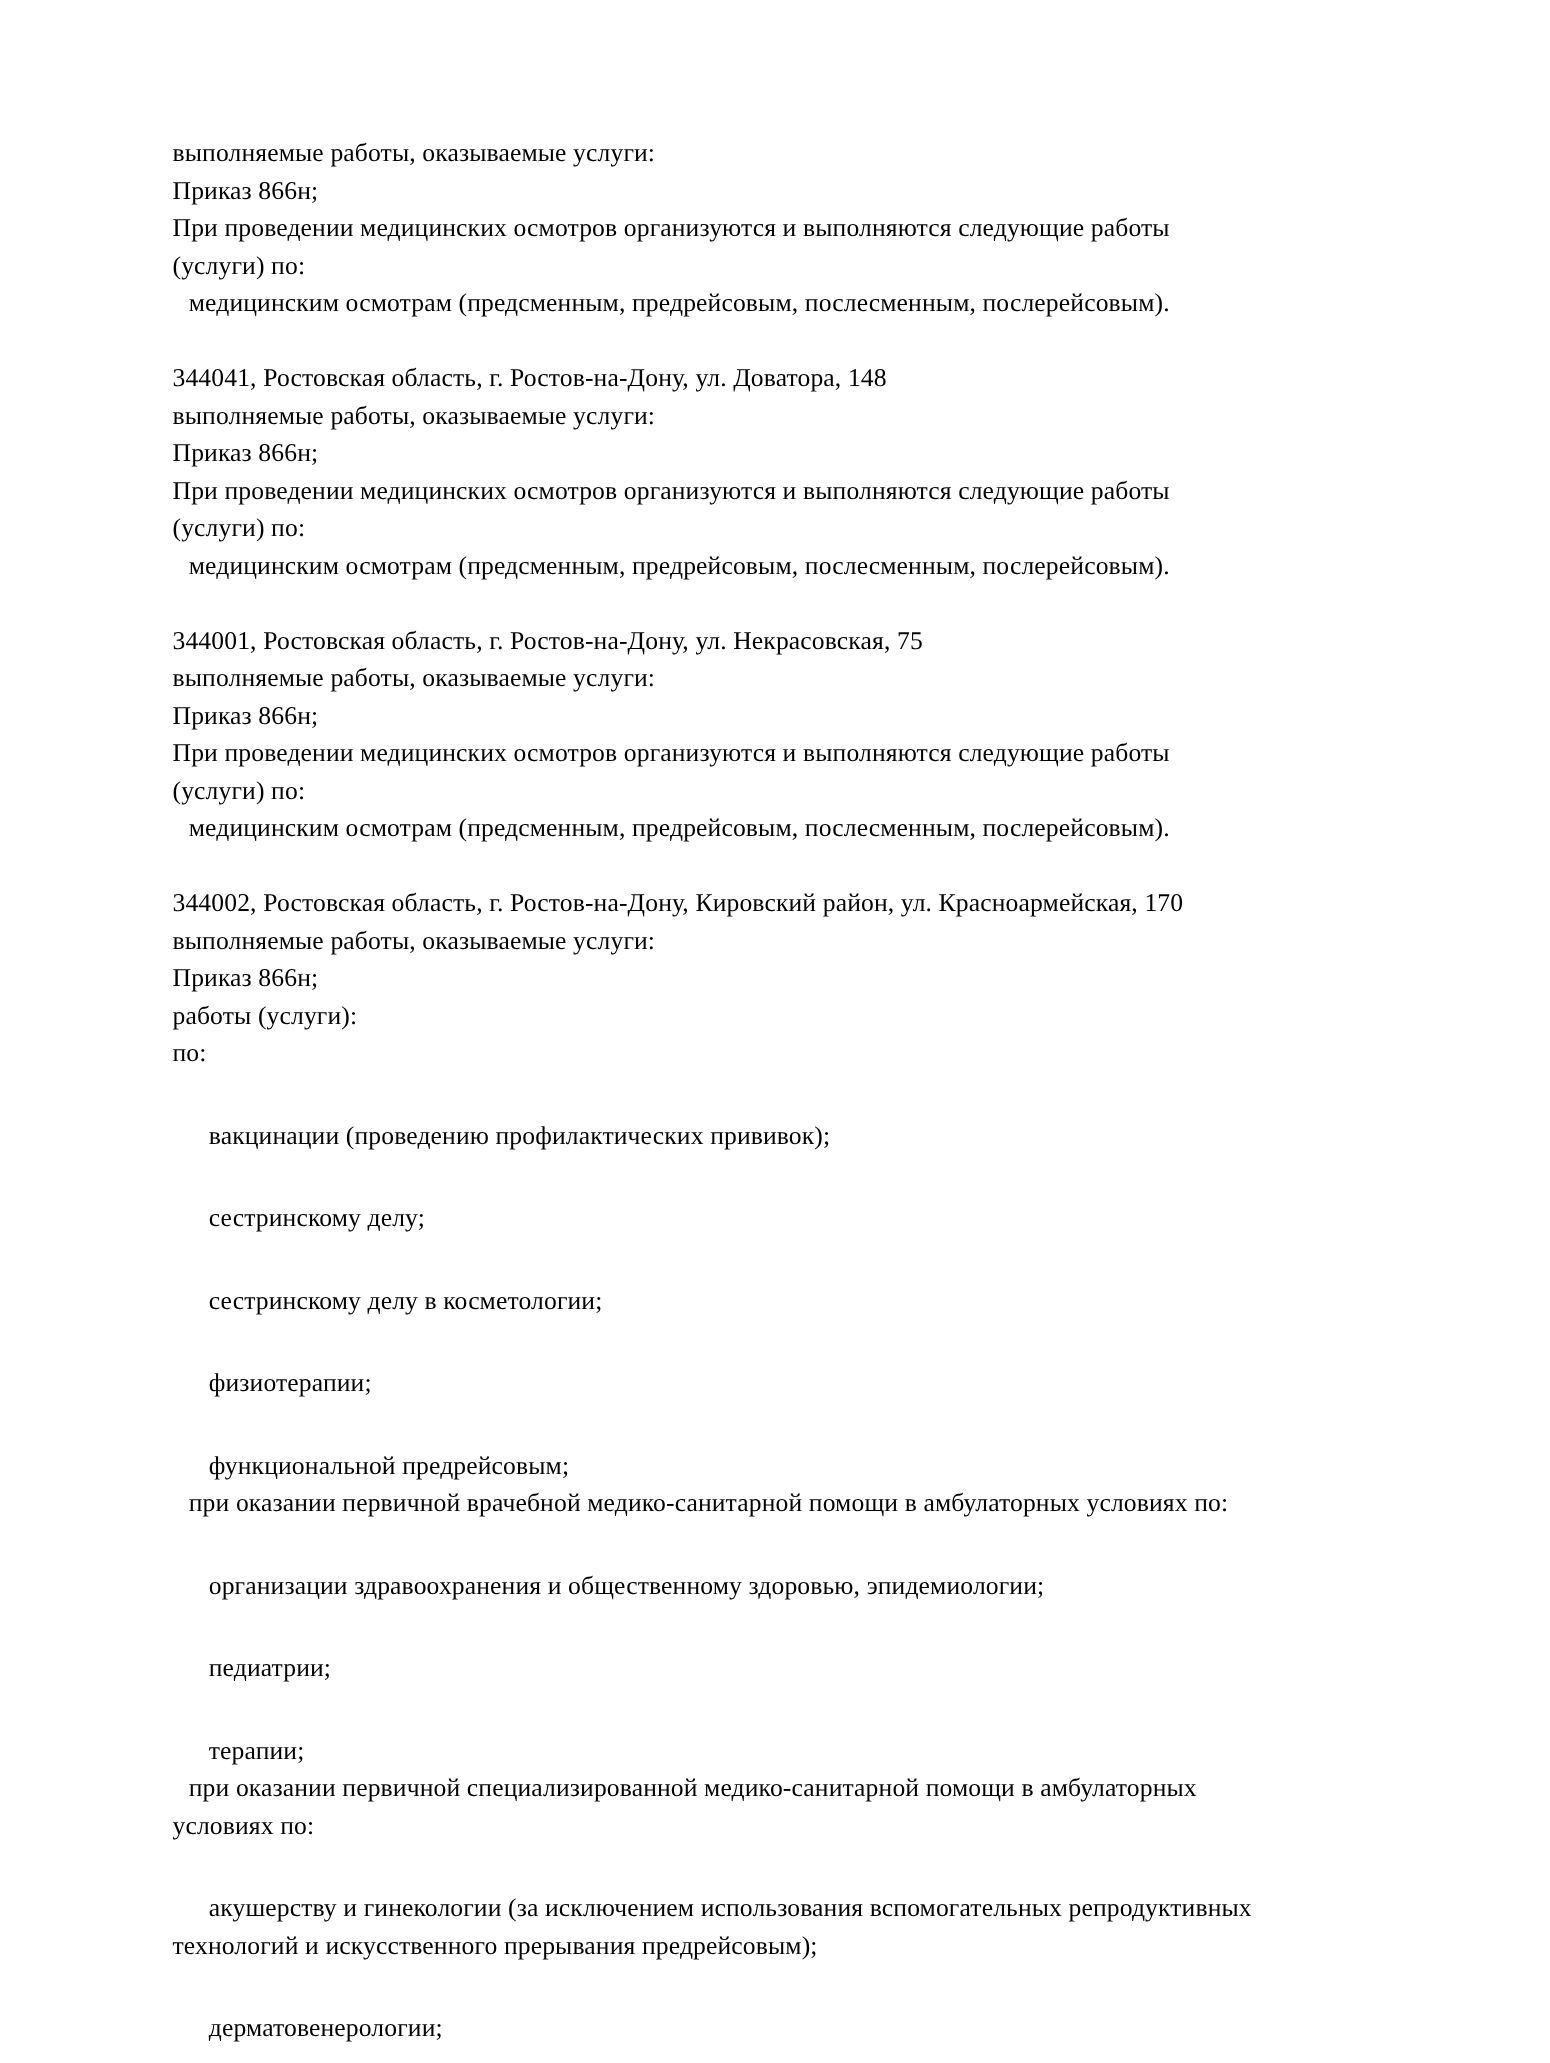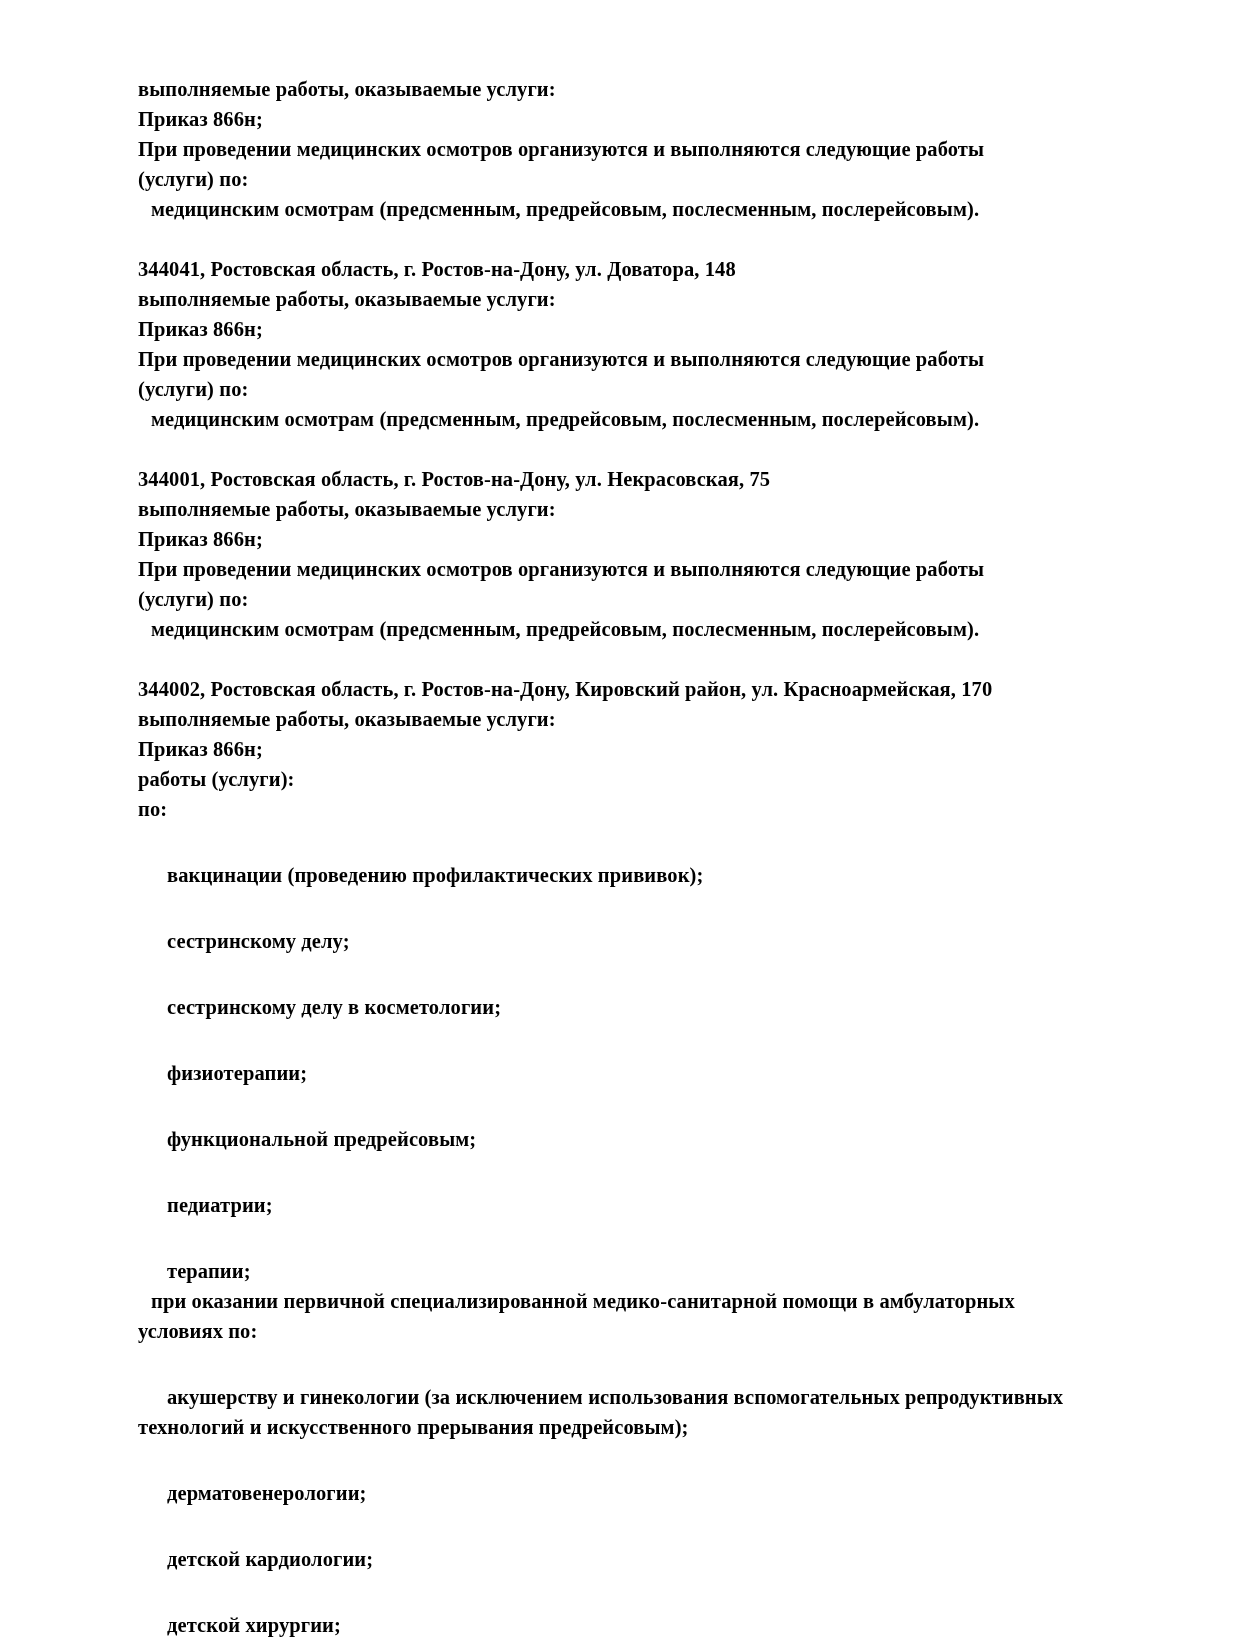--- a/index.html
+++ b/index.html
@@ -11,24 +11,23 @@
     width: 1240px;
     height: 1650px;
     overflow: hidden;
     font-family: "Liberation Serif", "DejaVu Serif", serif;
   }
   .page {
     position: relative;
     width: 1240px;
     height: 1425px;
     box-sizing: border-box;
-    padding: 74px 60px 0 138px;
+    padding: 108px 60px 0 138px;
     background: #ffffff;
     color: #000000;
-    font-weight: bold;
   }
   .doc {
     font-size: 20.5px;
     line-height: 30px;
     letter-spacing: 0.1px;
   }
   .block + .block {
     margin-top: 30px; 
   }
   .line {
@@ -70,20 +69,22 @@
         <div class="line indent-0">344002, Ростовская область, г. Ростов-на-Дону, Кировский район, ул. Красноармейская, 170</div>
         <div class="line indent-0">выполняемые работы, оказываемые услуги:</div>
         <div class="line indent-0">Приказ 866н;</div>
         <div class="line indent-0">работы (услуги):</div>
         <div class="line indent-0">по:</div>
         <div class="line indent-2">вакцинации (проведению профилактических прививок);</div>
         <div class="line indent-2">сестринскому делу;</div>
         <div class="line indent-2">сестринскому делу в косметологии;</div>
         <div class="line indent-2">физиотерапии;</div>
         <div class="line indent-2">функциональной предрейсовым;</div>
+        <div class="line indent-1">при оказании первичной врачебной медико-санитарной помощи в амбулаторных условиях по:</div>
+        <div class="line indent-2">организации здравоохранения и общественному здоровью, эпидемиологии;</div>
         <div class="line indent-2">педиатрии;</div>
         <div class="line indent-2">терапии;</div>
         <div class="line indent-1">при оказании первичной специализированной медико-санитарной помощи в амбулаторных</div>
         <div class="line indent-0">условиях по:</div>
         <div class="line indent-2">акушерству и гинекологии (за исключением использования вспомогательных репродуктивных</div>
         <div class="line indent-0">технологий и искусственного прерывания предрейсовым);</div>
         <div class="line indent-2">дерматовенерологии;</div>
         <div class="line indent-2">детской кардиологии;</div>
         <div class="line indent-2">детской хирургии;</div>
         <div class="line indent-2">детской эндокринологии;</div>

